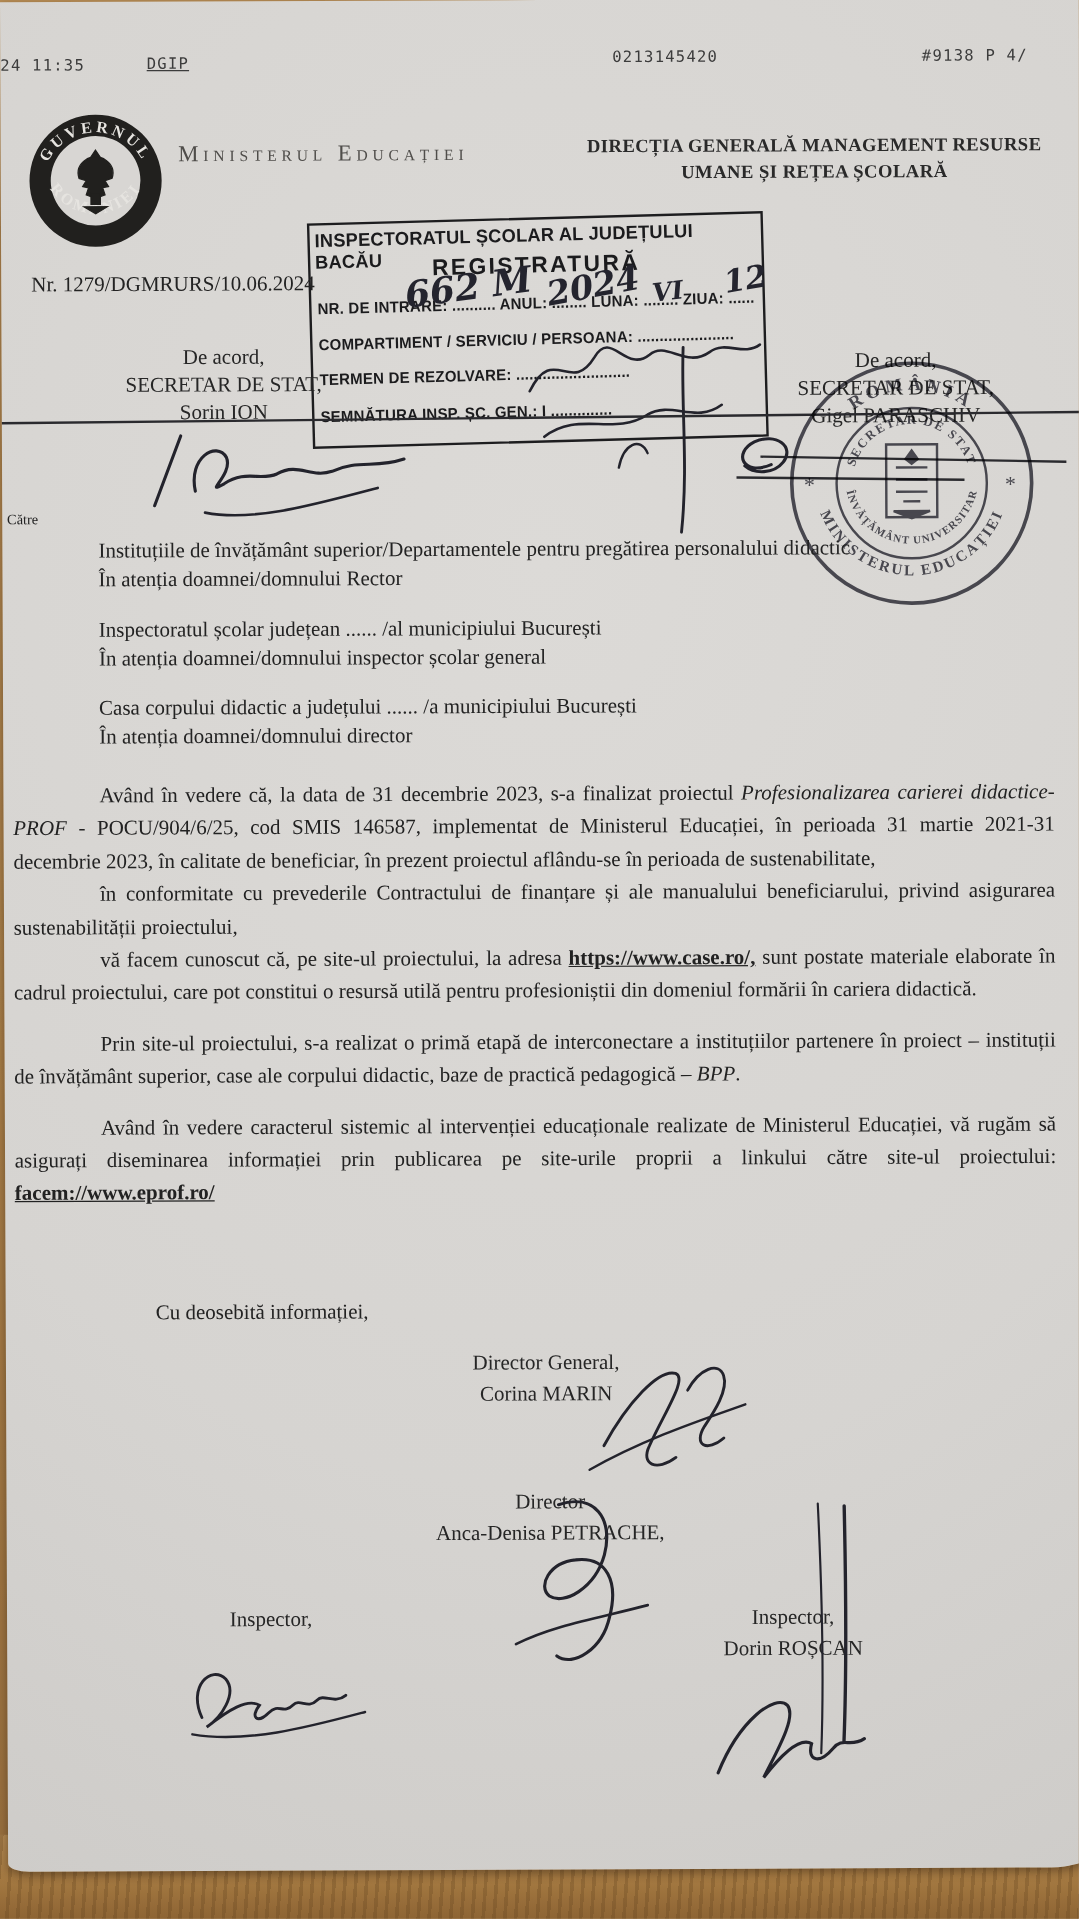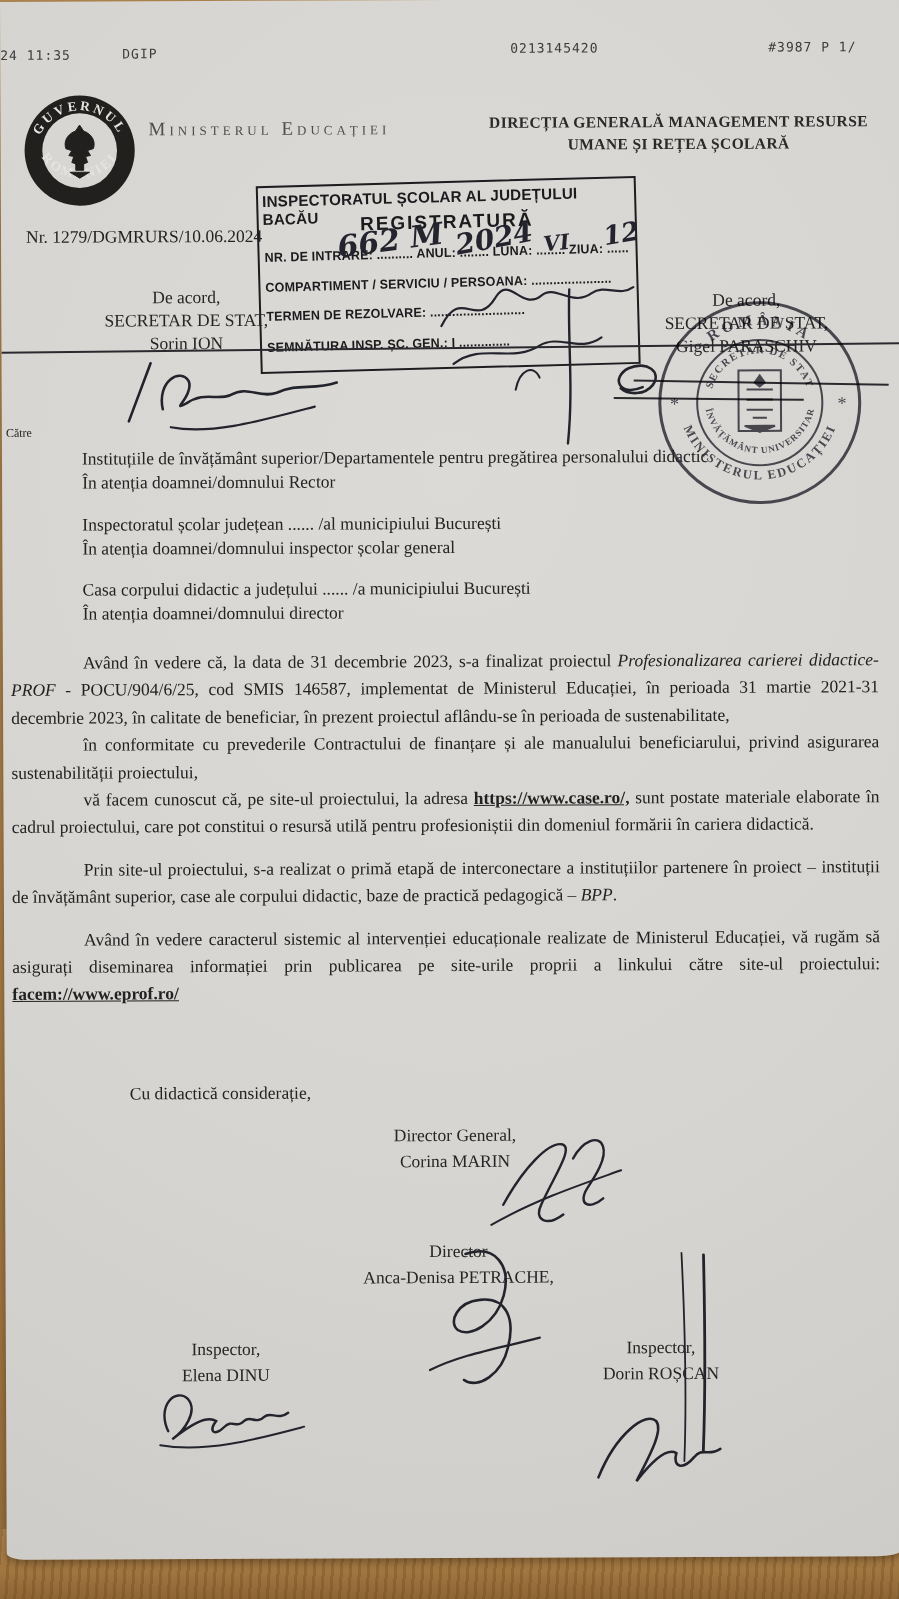--- a/index.html
+++ b/index.html
@@ -62,23 +62,23 @@
   .stampink{mix-blend-mode:multiply;opacity:.82;}
 </style>
 </head>
 <body>
 
 <div class="wood"></div>
 
 <div class="paper">
 
   <div class="abs fax" style="left:0;top:46px;">24 11:35</div>
-  <div class="abs fax" style="left:122px;top:45px;">DGIP</div>
+  <div class="abs fax" style="left:122px;top:45px;text-decoration:underline;">DGIP</div>
   <div class="abs fax" style="left:510px;top:41px;">0213145420</div>
-  <div class="abs fax" style="left:768px;top:41px;">#3987 P  1/</div>
+  <div class="abs fax" style="left:768px;top:41px;">#9138 P  4/</div>
 
   <div class="abs" style="left:20px;top:90px;">
     <svg width="118" height="118" viewBox="0 0 120 120">
       <circle cx="60" cy="60" r="56" fill="#21201e"></circle>
       <circle cx="60" cy="60" r="38" fill="#d8d6d3"></circle>
       <defs>
         <path id="gl-top" d="M15,64 A45,45 0 1 1 105,64"></path>
         <path id="gl-bot" d="M17,58 A46,46 0 0 0 103,58"></path>
       </defs>
       <text fill="#e6e4e0" font-size="13.5" font-family="Liberation Serif, serif" font-weight="bold" letter-spacing="3">
@@ -197,21 +197,21 @@
   </div>
 
   <div class="abs bodytext">
     <p><span>Având în vedere că, la data de 31 decembrie 2023, s-a finalizat proiectul </span><span class="it">Profesionalizarea carierei didactice-PROF</span><span> - POCU/904/6/25, cod SMIS 146587, implementat de Ministerul Educației, în perioada 31 martie 2021-31 decembrie 2023, în calitate de beneficiar, în prezent proiectul aflându-se în perioada de sustenabilitate,</span></p>
     <p><span>în conformitate cu prevederile Contractului de finanțare și ale manualului beneficiarului, privind asigurarea sustenabilității proiectului,</span></p>
     <p><span>vă facem cunoscut că,    pe site-ul proiectului, la adresa </span><span class="lnk">https://www.case.ro/,</span><span> sunt postate materiale elaborate în cadrul proiectului, care pot constitui o resursă utilă pentru profesioniștii din domeniul formării în cariera didactică.</span></p>
     <p class="gap"><span>Prin site-ul proiectului, s-a realizat o primă etapă de interconectare a instituțiilor partenere în proiect – instituții de învățământ superior, case ale corpului didactic, baze de practică pedagogică – </span><span class="it">BPP</span><span>.</span></p>
     <p class="gap"><span>Având în vedere caracterul sistemic al intervenției educaționale realizate de Ministerul Educației, vă rugăm să asigurați diseminarea informației prin publicarea pe site-urile proprii a linkului către site-ul proiectului: </span><span class="lnk">facem://www.eprof.ro/</span></p>
   </div>
 
-  <div class="abs serif17" style="left:125px;top:1082px;">Cu didactică considerație,</div>
+  <div class="abs serif17" style="left:125px;top:1082px;">Cu deosebită informației,</div>
 
   <div class="abs sigblock" style="left:330px;top:1122px;width:240px;">
     <div>Director General,</div>
     <div>Corina MARIN</div>
   </div>
   <svg class="abs" style="left:470px;top:1125px;" width="160" height="120">
     <path class="inkstroke" stroke-width="2.4" d="M28 80 C48 44 74 16 88 20 C98 24 80 50 66 80 C58 96 72 102 88 90"></path>
     <path class="inkstroke" stroke-width="2.4" d="M98 34 C108 16 124 10 128 22 C132 34 120 52 112 64 C102 80 114 86 128 74"></path>
     <path class="inkstroke" stroke-width="2" d="M16 100 C62 74 112 58 146 46"></path>
   </svg>
@@ -220,21 +220,20 @@
     <div>Director</div>
     <div>Anca-Denisa PETRACHE,</div>
   </div>
   <svg class="abs" style="left:402px;top:1242px;" width="150" height="170">
     <path class="inkstroke" stroke-width="2.6" d="M58 12 C88 2 104 24 96 54 C88 82 62 96 50 88 C40 80 50 60 72 58 C98 55 108 76 100 106 C94 132 70 148 56 138"></path>
     <path class="inkstroke" stroke-width="2.2" d="M22 128 C54 112 94 106 132 96"></path>
   </svg>
 
   <div class="abs sigblock" style="left:110px;top:1335px;width:220px;">
     <div>Inspector,</div>
-    <div>Elena DINU</div>
   </div>
   <svg class="abs" style="left:128px;top:1372px;" width="190" height="90">
     <path class="inkstroke" stroke-width="2.4" d="M34 58 C22 32 42 14 54 26 C64 38 50 58 38 66 C56 52 72 42 82 48 C74 58 80 64 90 54 C98 46 102 56 110 48 C116 42 122 52 130 44 C136 38 144 48 154 40"></path>
     <path class="inkstroke" stroke-width="2" d="M26 72 C72 80 124 66 170 54"></path>
   </svg>
 
   <div class="abs sigblock" style="left:540px;top:1335px;width:230px;">
     <div>Inspector,</div>
     <div>Dorin ROȘCAN</div>
   </div>

